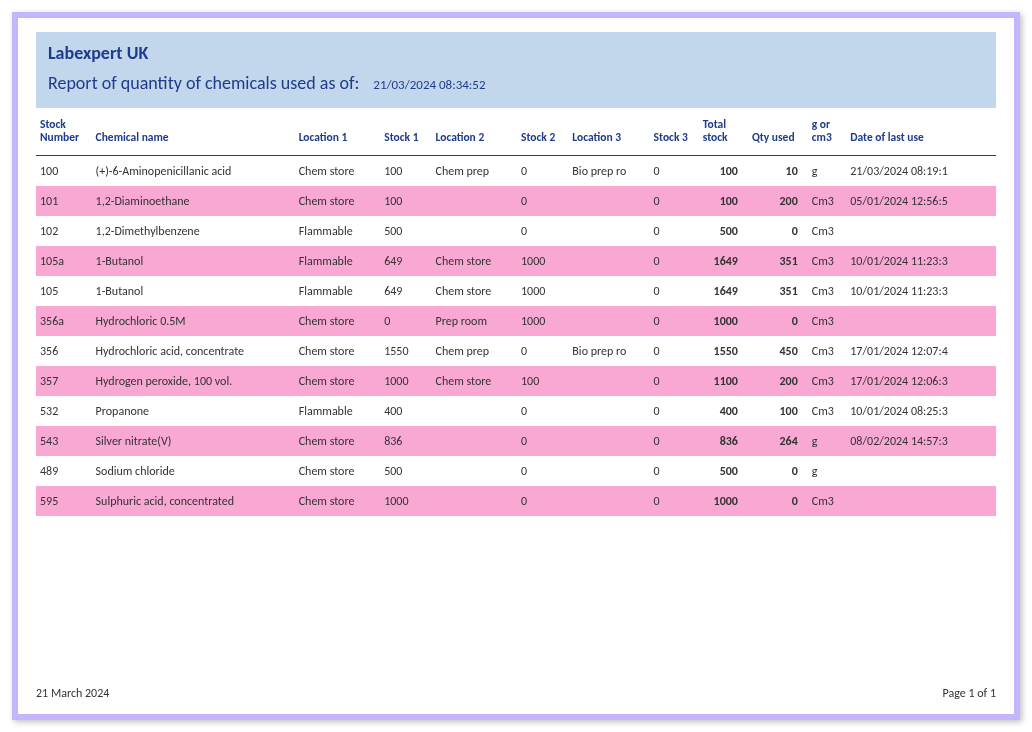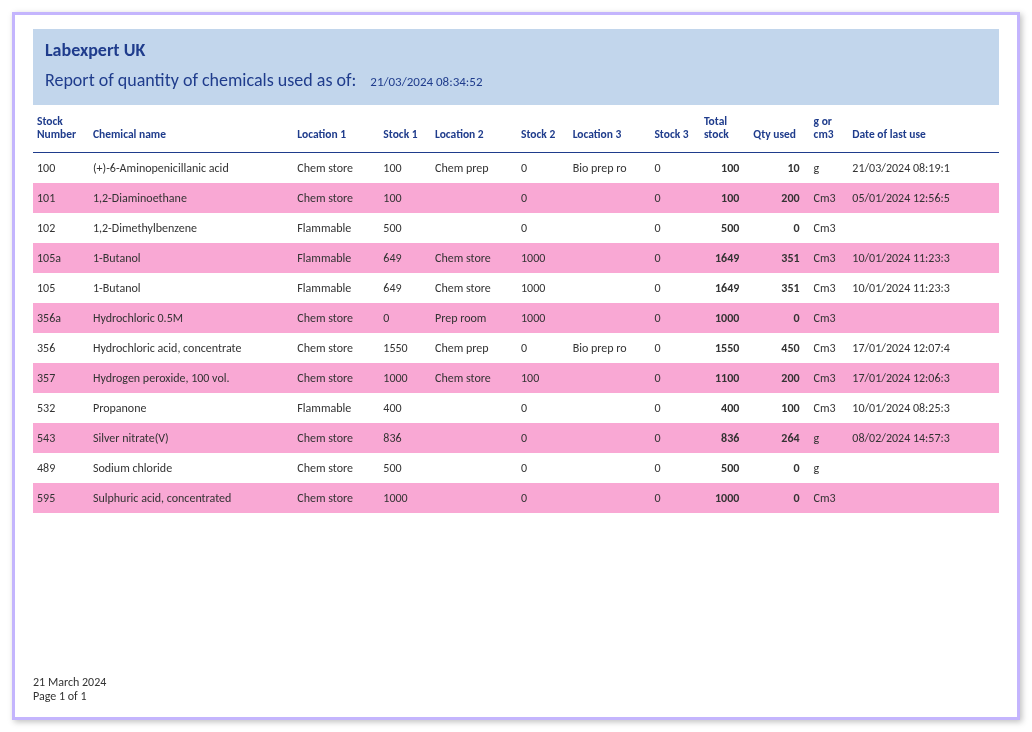--- a/index.html
+++ b/index.html
@@ -5,21 +5,21 @@
   * { box-sizing: border-box; }
   body {
     margin: 0;
     padding: 12px;
     background: #fff;
     font-family: Calibri, "Segoe UI", Arial, sans-serif;
   }
   .page {
     width: 1008px;
     height: 708px;
-    border: 3px solid #c4b5fd;
+    border: 6px solid #c4b5fd;
     box-shadow: 2px 2px 6px rgba(0,0,0,0.25);
     position: relative;
     background: #fff;
     padding: 14px 0 0 0;
   }
   .header-band {
     margin: 0 18px;
     background: #C2D6EC;
     padding: 10px 12px 14px 12px;
   }
@@ -84,21 +84,20 @@
   .col-date      { width: 140px; }
   .footer {
     position: absolute;
     bottom: 14px;
     left: 18px;
     right: 18px;
     display: flex;
     justify-content: space-between;
     color: #333;
     font-size: 12px;
-    flex-direction: column;
   }
 </style>
 </head>
 <body>
 
 <div class="page">
 
   <div class="header-band">
     <div class="title">Labexpert UK</div>
     <div class="subtitle-row">

